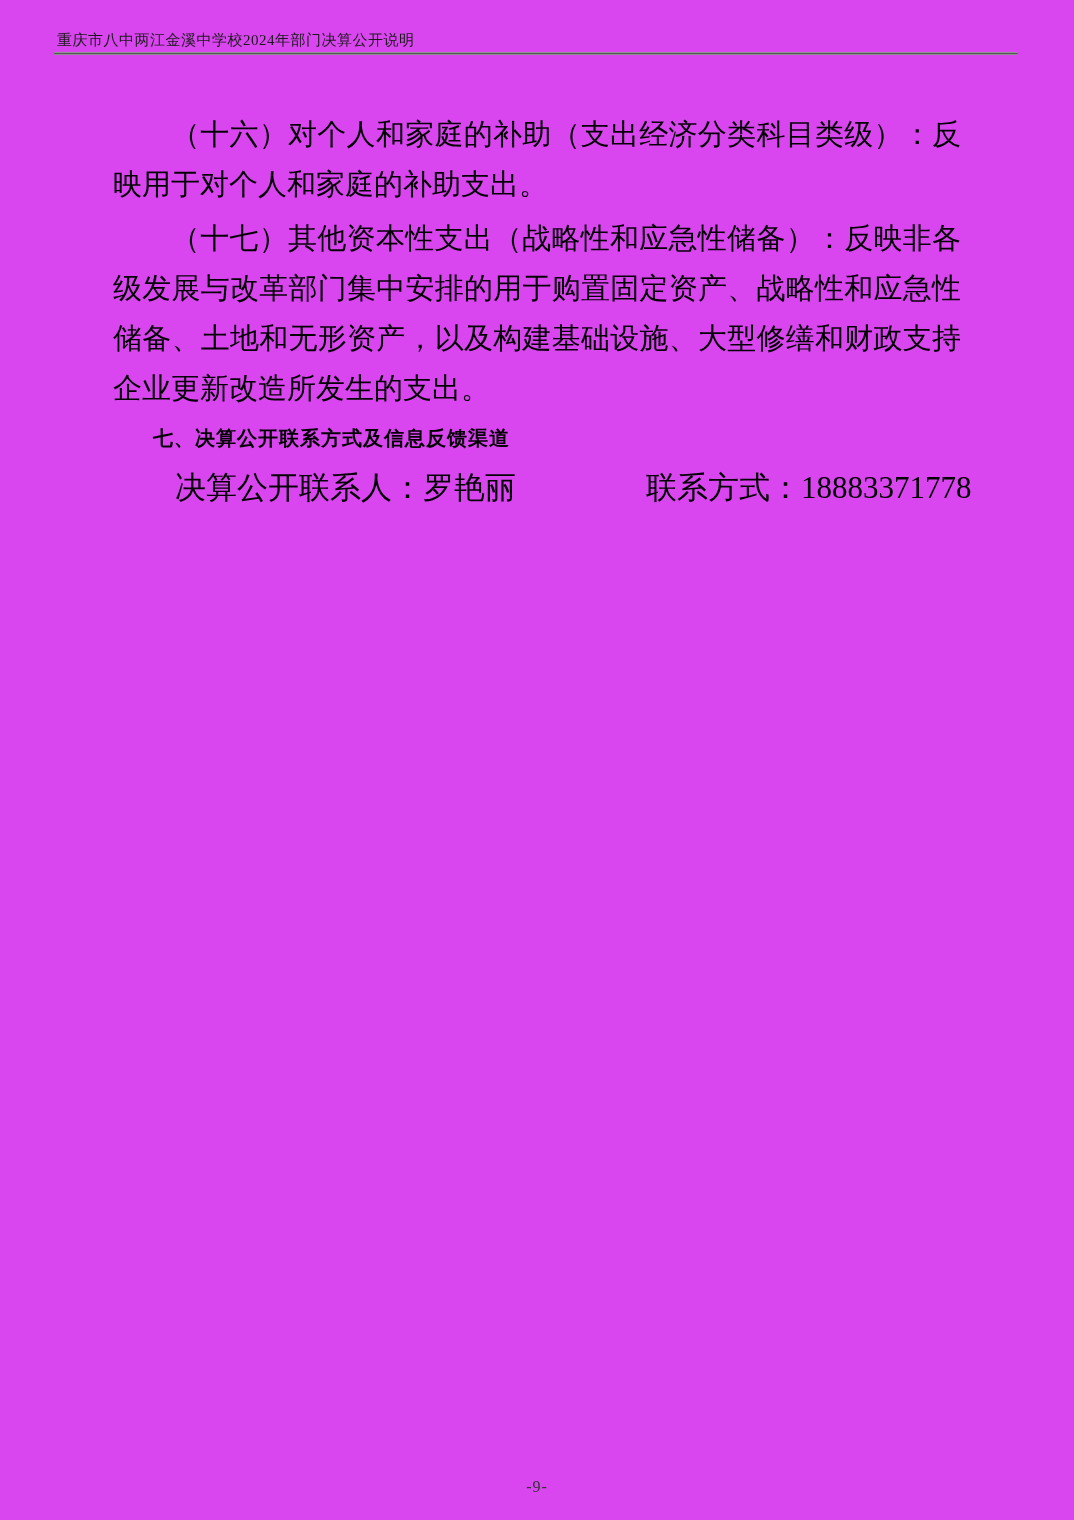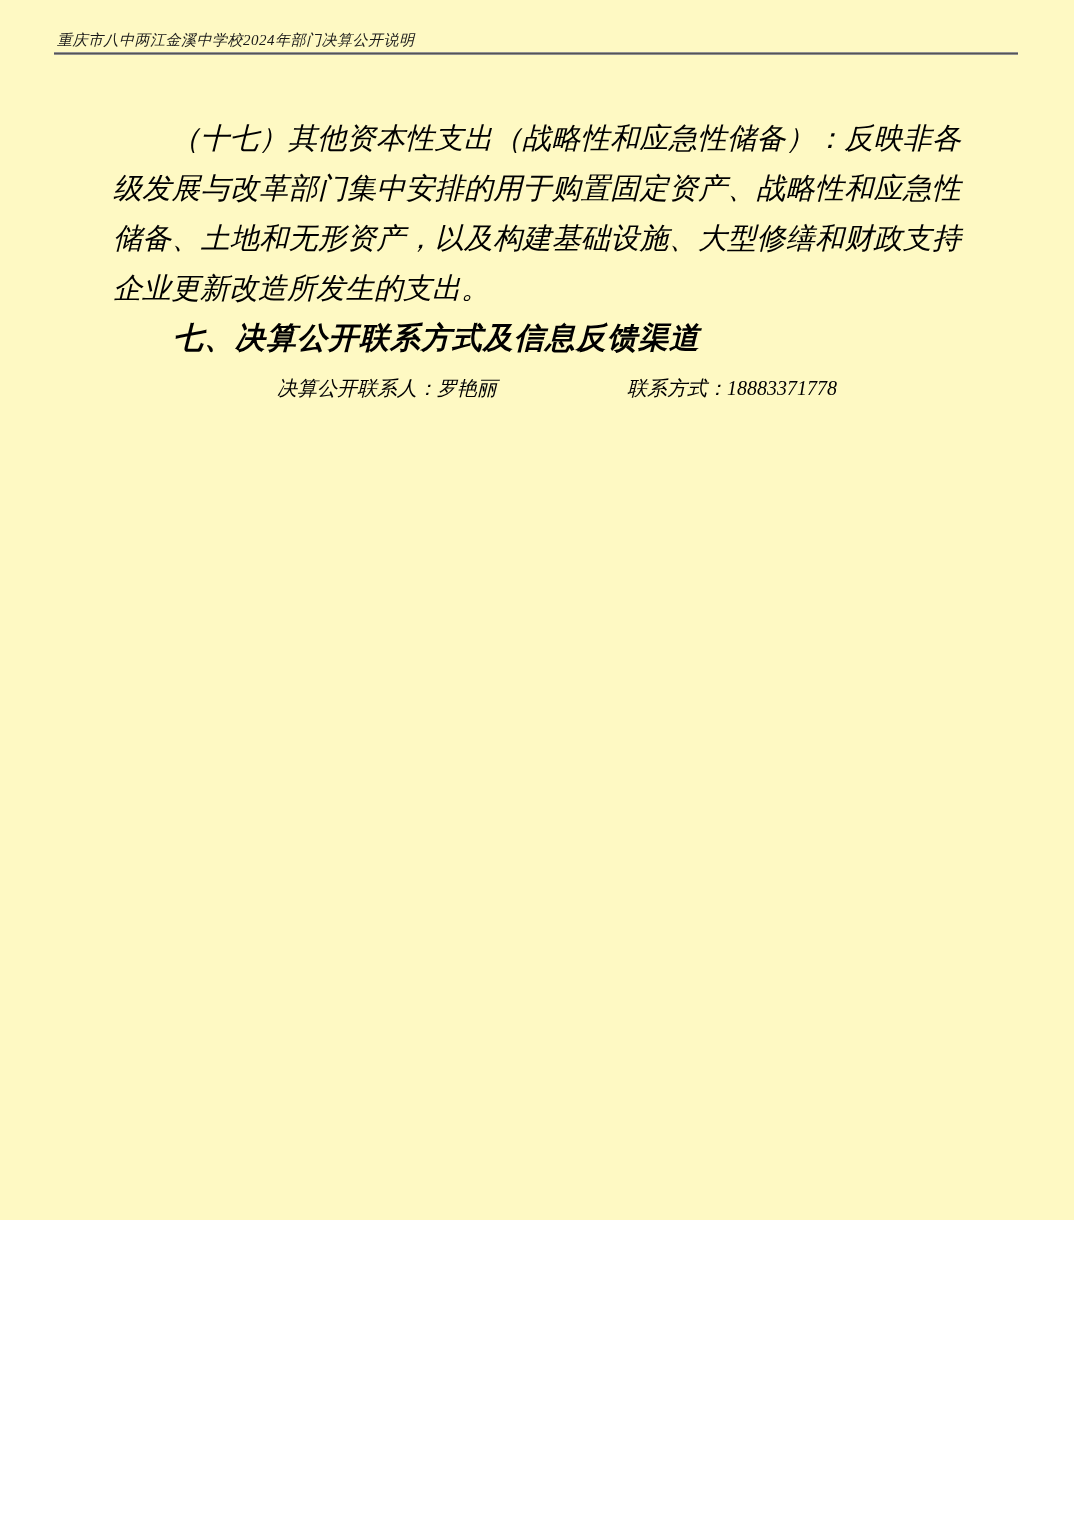--- a/index.html
+++ b/index.html
@@ -3,26 +3,25 @@
 <meta charset="utf-8">
 <style>
   html, body {
     margin: 0;
     padding: 0;
     background: #ffffff;
   }
   .page {
     position: relative;
     width: 1074px;
-    height: 1220px;
-    background: #fef9c3;
+    height: 1520px;
+    background: #d946ef;
     overflow: hidden;
     font-family: "Liberation Serif", "DejaVu Serif", serif;
     color: #000000;
-    font-style: italic;
   }
   
   .running-header {
     position: absolute;
     top: 31px;
     left: 57px;
     right: 56px;
   }
   .running-header-title {
     font-size: 15px;
@@ -55,30 +54,30 @@
     text-indent: 2em;
   }
   .doc-body p.para-17 {
     margin-top: 4px;
   }
   .section-heading {
     margin: 0;
     text-indent: 2em;
     font-family: "Liberation Sans", "DejaVu Sans", sans-serif;
     font-weight: bold;
-    font-size: 30px;
+    font-size: 20px;
     line-height: 50px;
     text-align: left;
     letter-spacing: 1px;
   }
   .contact-line {
     margin: 0;
     text-indent: 2em;
     text-align: center;
-    font-size: 20px;
+    font-size: 31px;
     line-height: 50px;
     white-space: nowrap;
   }
   .contact-phone-label {
     margin-left: 130px;
   }
   
   .page-footer {
     position: absolute;
     top: 1478px;
@@ -98,20 +97,21 @@
 <div class="page">
 
   <div class="running-header">
     <div class="running-header-title">重庆市八中两江金溪中学校2024年部门决算公开说明</div>
   </div>
 
   <div class="header-rule"></div>
 
   <div class="doc-body">
 
+    <p class="para-16">（十六）对个人和家庭的补助（支出经济分类科目类级）：反映用于对个人和家庭的补助支出。</p>
 
     <p class="para-17">（十七）其他资本性支出（战略性和应急性储备）：反映非各级发展与改革部门集中安排的用于购置固定资产、战略性和应急性储备、土地和无形资产，以及构建基础设施、大型修缮和财政支持企业更新改造所发生的支出。</p>
 
     <h2 class="section-heading">七、决算公开联系方式及信息反馈渠道</h2>
 
     <p class="contact-line"><span>决算公开联系人：</span><span>罗艳丽</span><span class="contact-phone-label">联系方式：</span><span>18883371778</span></p>
 
   </div>
 
   <div class="page-footer">

